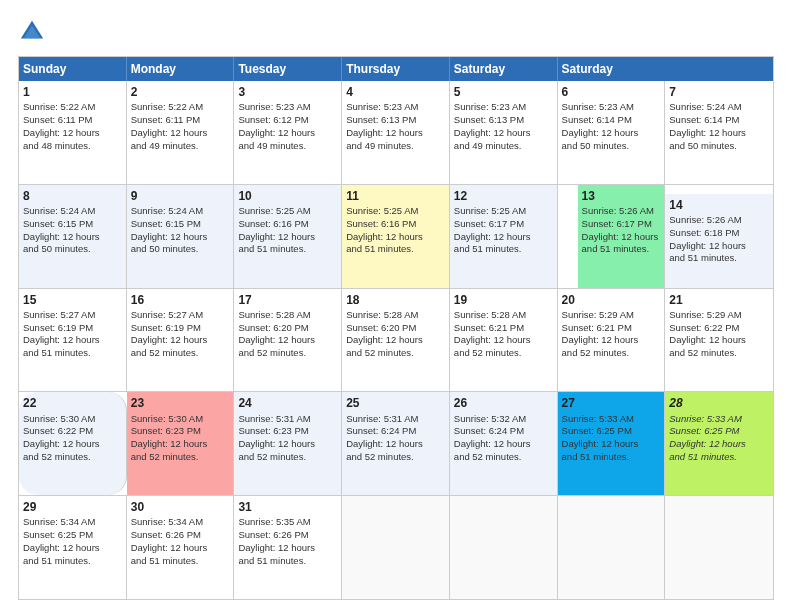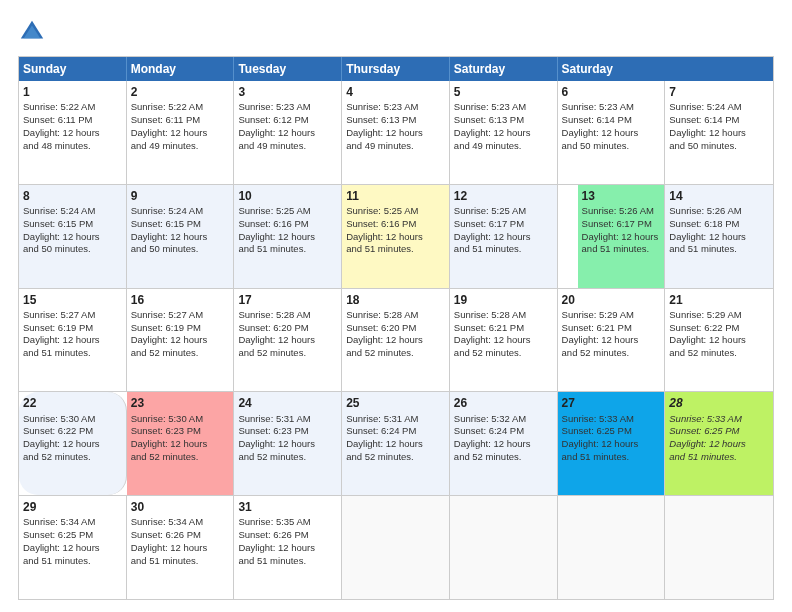--- a/index.html
+++ b/index.html
@@ -225,21 +225,21 @@
             <div>Daylight: 12 hours</div>
             <div>and 51 minutes.</div>
           </div>
           <div class="cal-cell" style="background: #86efac; margin-left: 20px;">
             <span class="day-num">13</span>
             <div>Sunrise: 5:26 AM</div>
             <div>Sunset: 6:17 PM</div>
             <div>Daylight: 12 hours</div>
             <div>and 51 minutes.</div>
           </div>
-          <div class="cal-cell" style="background: rgb(238, 243, 251);">
+          <div class="cal-cell" style="background: rgb(238, 243, 251); margin-top: 9px;">
             <span class="day-num">14</span>
             <div>Sunrise: 5:26 AM</div>
             <div>Sunset: 6:18 PM</div>
             <div>Daylight: 12 hours</div>
             <div>and 51 minutes.</div>
           </div>
         </div>
         <div class="cal-row">
           <div class="cal-cell">
             <span class="day-num">15</span>

